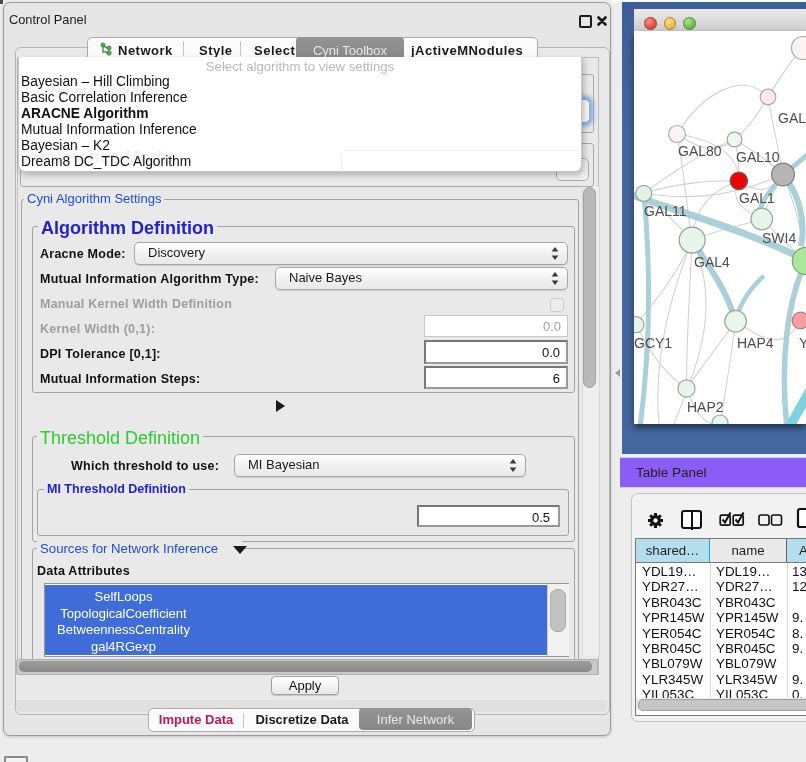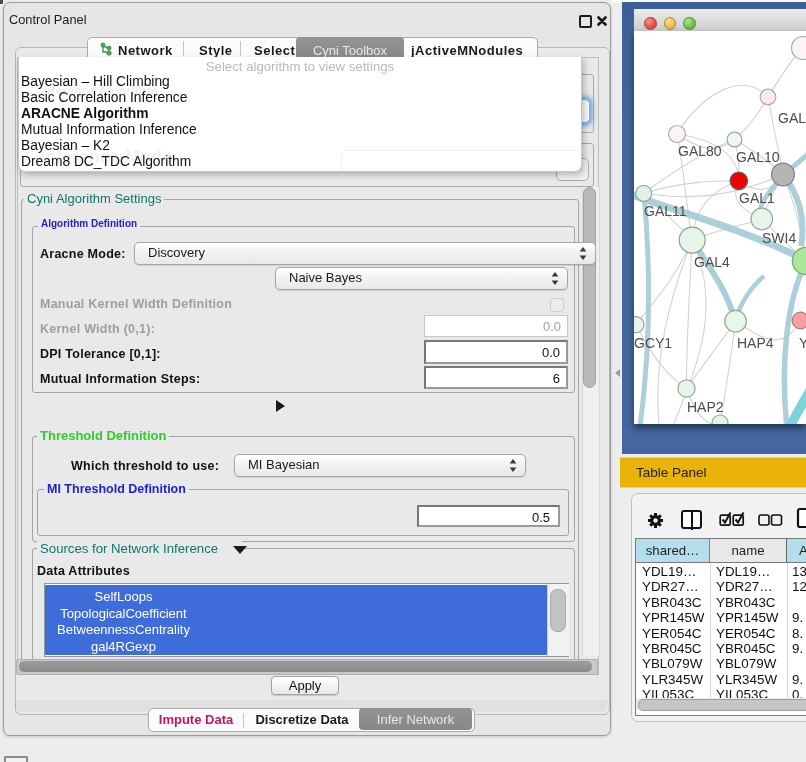--- a/index.html
+++ b/index.html
@@ -1,21 +1,21 @@
 <!DOCTYPE html>
 <html><head>
 <meta charset="utf-8">
 <style>
 html,body{margin:0;padding:0;}
 body{width:806px;height:762px;background:#ededed;font-family:"Liberation Sans",sans-serif;position:relative;overflow:hidden;}
 .abs{position:absolute;}
 .lbl{font-weight:bold;font-size:12.5px;color:#111;white-space:nowrap;letter-spacing:0.25px;}
 .glbl{font-weight:bold;font-size:12.5px;color:#9e9e9e;white-space:nowrap;letter-spacing:0.25px;}
 .grp{position:absolute;border:1px solid #a3a3a3;border-radius:3px;}
-.grptitle{position:absolute;font-size:13px;color:#0f766e;background:#e9e9e9;padding:0 3px;white-space:nowrap;}
+.grptitle{position:absolute;font-size:13px;color:#1d4ed8;background:#e9e9e9;padding:0 3px;white-space:nowrap;}
 .combo{position:absolute;background:linear-gradient(#ffffff,#f2f2f2 45%,#e9e9e9);border:1px solid #a6a6a6;border-radius:5px;box-shadow:0 1px 1px rgba(0,0,0,0.12);}
 .combo .ctext{position:absolute;left:13px;top:2px;font-size:13px;color:#1a1a1a;white-space:nowrap;}
 .fld{position:absolute;background:#fff;font-size:13px;color:#111;text-align:right;box-sizing:border-box;}
 .tri-r{width:0;height:0;border-left:9px solid #1a1a1a;border-top:6px solid transparent;border-bottom:6px solid transparent;}
 .tri-d{width:0;height:0;border-top:8px solid #1a1a1a;border-left:7px solid transparent;border-right:7px solid transparent;}
 </style>
 </head>
 <body>
 
 <div class="abs" style="left:612px;top:0;width:194px;height:3px;background:#fbfbfb;"></div>
@@ -56,31 +56,32 @@
 
   <div class="abs" style="left:578px;top:184px;width:16px;height:469px;background:#efefef;border-left:1px solid #d8d8d8;border-right:1px solid #d8d8d8;"></div>
   <div class="abs" style="left:579px;top:184px;width:11px;height:199px;background:#b9b9b9;border:1px solid #a2a2a2;border-radius:7px;"></div>
 
   <div class="abs" style="left:-4px;top:0;width:606px;height:673px;overflow:hidden;pointer-events:none;">
 
     <div class="grp" style="left:21px;top:196px;width:556px;height:472px;"></div>
     <div class="grptitle" style="left:24px;top:188px;">Cyni Algorithm Settings</div>
 
     <div class="grp" style="left:32px;top:223px;width:541px;height:165px;"></div>
-    <div class="grptitle" style="left:38px;top:215px;color:#2222cc;font-weight:bold;font-size:10px;">Algorithm Definition</div>
+    <div class="grptitle" style="left:38px;top:215px;color:#2222cc;font-weight:bold;font-size:18px;">Algorithm Definition</div>
 
     <div class="lbl" style="position:absolute;left:40px;top:244px;">Aracne Mode:</div>
-    <div class="combo" style="left:134px;top:239px;width:432px;height:21px;padding-left:28px;">
+    <div class="combo" style="left:134px;top:239px;width:432px;height:21px;">
       <div class="ctext">Discovery</div>
       <svg class="abs" style="right:8px;top:4px;" width="8" height="13" viewBox="0 0 8 13">
           <path d="M4 0 L7.4 4.6 L0.6 4.6 Z" fill="#3a3a3a"></path>
           <path d="M4 13 L7.4 8.4 L0.6 8.4 Z" fill="#3a3a3a"></path>
         </svg>
     </div>
 
+    <div class="lbl" style="position:absolute;left:40px;top:269px;">Mutual Information Algorithm Type:</div>
     <div class="combo" style="left:275px;top:264px;width:291px;height:21px;">
       <div class="ctext">Naive Bayes</div>
       <svg class="abs" style="right:8px;top:4px;" width="8" height="13" viewBox="0 0 8 13">
           <path d="M4 0 L7.4 4.6 L0.6 4.6 Z" fill="#3a3a3a"></path>
           <path d="M4 13 L7.4 8.4 L0.6 8.4 Z" fill="#3a3a3a"></path>
         </svg>
     </div>
 
     <div class="glbl" style="position:absolute;left:40px;top:294px;">Manual Kernel Width Definition</div>
     <div class="abs" style="left:550px;top:295px;width:12px;height:12px;background:#ececec;border:1px solid #cacaca;border-radius:3.5px;"></div>
@@ -90,21 +91,21 @@
 
     <div class="lbl" style="position:absolute;left:40px;top:344px;">DPI Tolerance [0,1]:</div>
     <div class="fld" style="left:424px;top:337px;width:144px;height:24px;border:2px solid #888;border-color:#777 #999 #999 #777;padding:3px 6px 0 0;">0.0</div>
 
     <div class="lbl" style="position:absolute;left:40px;top:369px;">Mutual Information Steps:</div>
     <div class="fld" style="left:424px;top:363px;width:144px;height:23px;border:2px solid #888;border-color:#777 #999 #999 #777;padding:3px 6px 0 0;">6</div>
 
     <div class="tri-r abs" style="left:276px;top:397px;"></div>
 
     <div class="grp" style="left:32px;top:433px;width:541px;height:104px;"></div>
-    <div class="grptitle" style="left:37px;top:425px;color:#2ecc2e;font-weight:bold;font-size:13px;">Threshold Definition</div>
+    <div class="grptitle" style="left:37px;top:425px;color:#2ecc2e;font-weight:normal;font-size:18px;">Threshold Definition</div>
 
     <div class="lbl" style="position:absolute;left:71px;top:456px;">Which threshold to use:</div>
     <div class="combo" style="left:234px;top:451px;width:290px;height:21px;">
       <div class="ctext">MI Bayesian</div>
       <svg class="abs" style="right:8px;top:4px;" width="8" height="13" viewBox="0 0 8 13">
           <path d="M4 0 L7.4 4.6 L0.6 4.6 Z" fill="#3a3a3a"></path>
           <path d="M4 13 L7.4 8.4 L0.6 8.4 Z" fill="#3a3a3a"></path>
         </svg>
     </div>
 
@@ -236,21 +237,21 @@
         <text x="60" y="236">GAL4</text>
         <text x="0" y="317">GCY1</text>
         <text x="103" y="317">HAP4</text>
         <text x="165" y="317">Y</text>
         <text x="53" y="381">HAP2</text>
       </g>
     </svg>
   </div>
 </div>
 
-<div class="abs" style="left:620px;top:457px;width:186px;height:29px;background:#eab308;border-top:1px solid #d2d2d2;border-bottom:1px solid #d2d2d2;">
+<div class="abs" style="left:620px;top:457px;width:186px;height:29px;background:#8b5cf6;border-top:1px solid #d2d2d2;border-bottom:1px solid #d2d2d2;">
   <div class="abs" style="left:16px;top:7px;font-size:13.5px;color:#222;">Table Panel</div>
 </div>
 
 <div class="abs" style="left:631px;top:493px;width:190px;height:227px;background:#f2f2f2;border:1px solid #c2c2c2;border-radius:7px;">
 
   <svg class="abs" style="left:15px;top:18px;" width="17" height="17" viewBox="0 0 17 17">
     <g fill="#111">
         <circle cx="8.5" cy="8.5" r="5.4"></circle>
     <g stroke="#111" stroke-width="3">
       <path d="M8.5 1 L8.5 16"></path>

